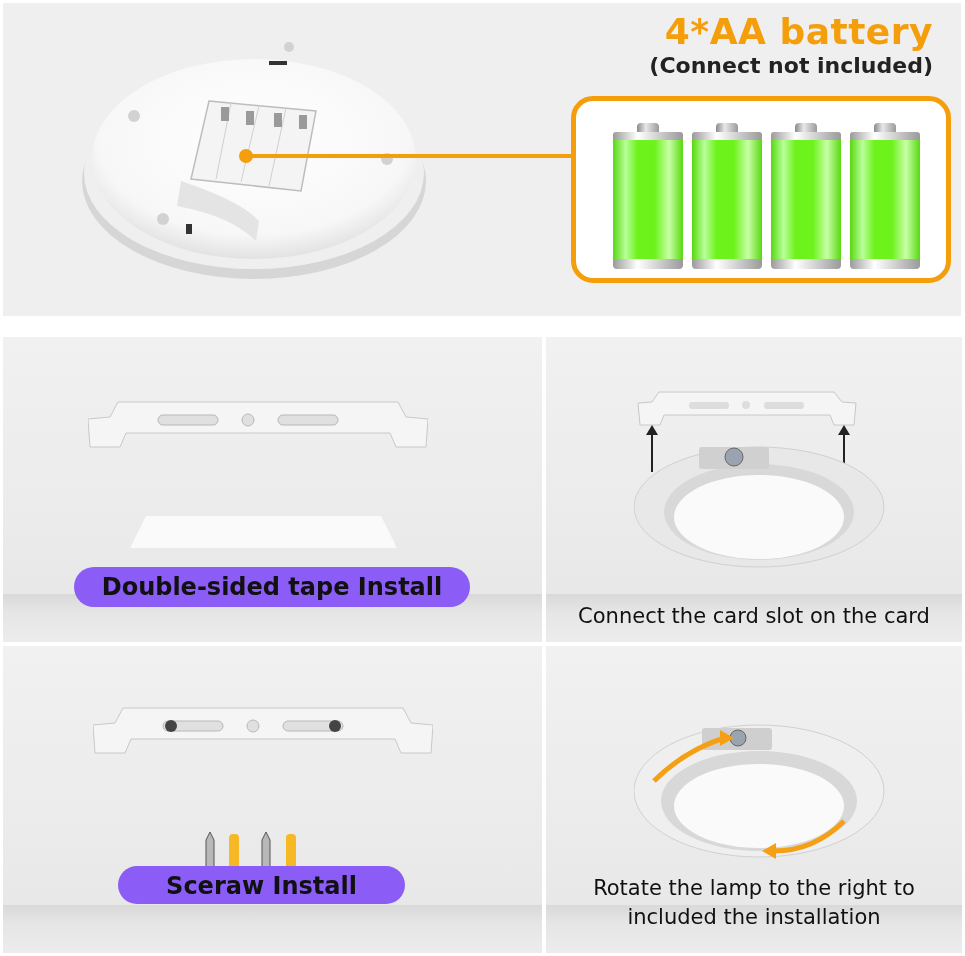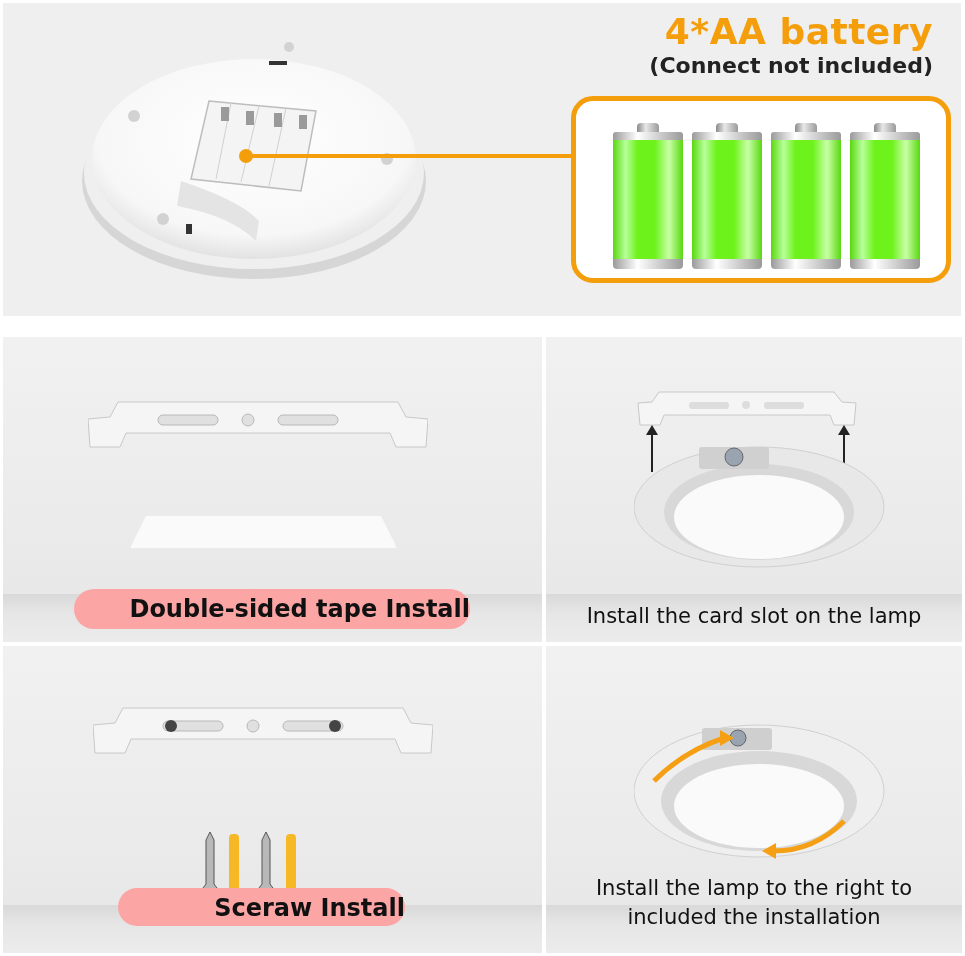--- a/index.html
+++ b/index.html
@@ -62,22 +62,22 @@
     border-radius: 0 0 4px 4px;
   }
 
   
   .lamp-base {
     position: absolute; left: 78px; top: 38px; width: 350px; height: 240px;
   }
 
   
   .pill {
-    position: absolute; background: #fca5a5; color: #111; font-weight: bold;
-    border-radius: 22px; text-align: right; white-space: nowrap; margin-top: 22px;
+    position: absolute; background: #8b5cf6; color: #111; font-weight: bold;
+    border-radius: 22px; text-align: center; white-space: nowrap;
   }
   #tape-pill { left: 74px; top: 567px; width: 396px; height: 40px; line-height: 40px; font-size: 24px; }
   #screw-pill { left: 118px; top: 866px; width: 287px; height: 38px; line-height: 40px; font-size: 24px; }
   .caption {
     position: absolute; color: #111; font-size: 21px; text-align: center; width: 100%; left: 0;
     font-family: "DejaVu Sans", sans-serif;
   }
   #connect-caption { top: 267px; }
   #rotate-caption { top: 228px; line-height: 29px; }
 
@@ -177,21 +177,21 @@
     <line x1="18" y1="85" x2="18" y2="45" stroke="#222" stroke-width="2"></line>
     <polygon points="12,48 24,48 18,38" fill="#222"></polygon>
     <line x1="210" y1="80" x2="210" y2="45" stroke="#222" stroke-width="2"></line>
     <polygon points="204,48 216,48 210,38" fill="#222"></polygon>
     <ellipse cx="125" cy="120" rx="125" ry="60" fill="#e8e8e8" stroke="#d0d0d0"></ellipse>
     <ellipse cx="125" cy="125" rx="95" ry="48" fill="#d8d8d8"></ellipse>
     <ellipse cx="125" cy="130" rx="85" ry="42" fill="#fafafa"></ellipse>
     <rect x="65" y="60" width="70" height="22" rx="3" fill="#d0d0d0"></rect>
     <circle cx="100" cy="70" r="9" fill="#9aa4b0" stroke="#666"></circle>
   </svg>
-  <div class="caption" id="connect-caption">Install the card slot on the lamp</div>
+  <div class="caption" id="connect-caption">Connect the card slot on the card</div>
 </div>
 
 <div class="panel" id="cell-screw">
   <div class="ceiling-grad"></div>
   <div class="floor"></div>
   <svg class="bracket" style="left:90px;top:57px" width="340" height="55" viewBox="0 0 340 55">
     <path d="M30,5 L310,5 L318,20 L340,22 L338,50 L308,50 L302,36 L38,36 L32,50 L2,50 L0,22 L22,20 Z" fill="#f5f5f5" stroke="#c8c8c8"></path>
     <rect x="70" y="18" width="60" height="10" rx="5" fill="#e0e0e0" stroke="#b8b8b8"></rect>
     <rect x="190" y="18" width="60" height="10" rx="5" fill="#e0e0e0" stroke="#b8b8b8"></rect>
     <circle cx="160" cy="23" r="6" fill="#e0e0e0" stroke="#b8b8b8"></circle>
@@ -215,16 +215,16 @@
     <ellipse cx="125" cy="85" rx="98" ry="50" fill="#d8d8d8"></ellipse>
     <ellipse cx="125" cy="90" rx="85" ry="42" fill="#fafafa"></ellipse>
     <rect x="68" y="12" width="70" height="22" rx="3" fill="#cfcfcf"></rect>
     <circle cx="104" cy="22" r="8" fill="#9aa4b0" stroke="#666"></circle>
     <path d="M20,65 Q50,35 90,22" fill="none" stroke="#f5a014" stroke-width="5"></path>
     <polygon points="86,14 100,22 86,30" fill="#f5a014"></polygon>
     <path d="M210,105 Q180,135 140,135" fill="none" stroke="#f5a014" stroke-width="5"></path>
     <polygon points="142,127 128,135 142,143" fill="#f5a014"></polygon>
   </svg>
   <div class="caption" id="rotate-caption">
-    <div>Install the lamp to the right to</div>
+    <div>Rotate the lamp to the right to</div>
     <div>included the installation</div>
   </div>
 </div>
 
 </body></html>

